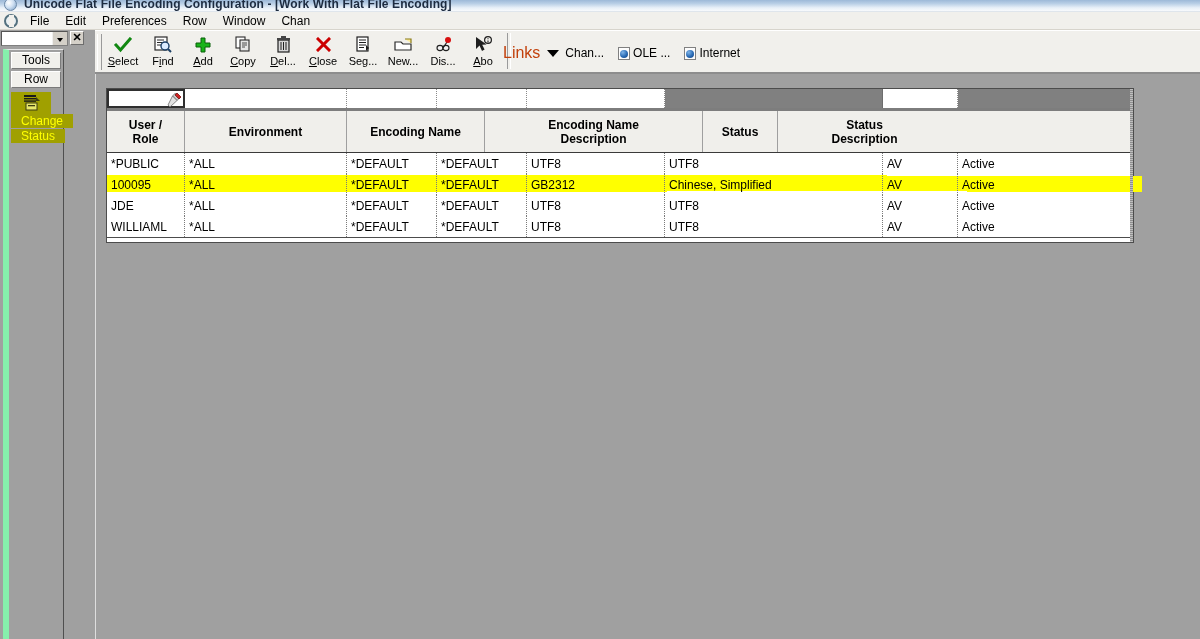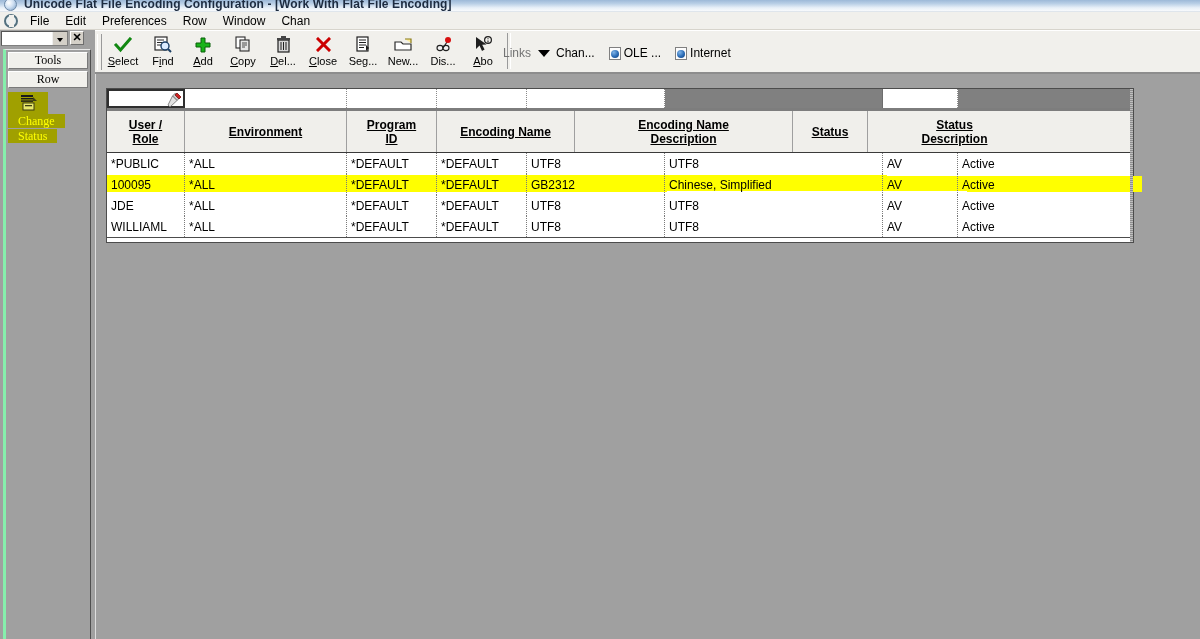--- a/index.html
+++ b/index.html
@@ -153,22 +153,22 @@
   }
 
   .links-area {
     position: absolute;
     left: 408px; top: 12px;
     display: flex;
     align-items: center;
     height: 20px;
   }
   .links-lbl {
-    font-size: 12px;
-    color: #737373;
+    font-size: 16px;
+    color: #c2410c;
     margin-right: 7px;
   }
   .links-caret {
     width: 0; height: 0;
     border-left: 6px solid transparent;
     border-right: 6px solid transparent;
     border-top: 7px solid #000;
     margin-right: 6px;
   }
   .link-item {
@@ -243,27 +243,26 @@
     font-size: 11px;
     font-weight: bold;
     line-height: 11px;
     text-align: center;
     color: #000;
     cursor: default;
   }
   .lp-body {
     position: absolute;
     left: 3px; top: 19px;
-    width: 88px; height: 590px;
+    width: 61px; height: 590px;
     background: #a0a0a0;
-    border-left: 3px solid #86efac;
+    border-left: 6px solid #86efac;
     border-top: 1px solid #e8e8e8;
     border-right: 1px solid #4f4f4f;
     box-sizing: border-box;
-    font-family: Liberation Serif, serif;
   }
   .lp-btn {
     margin: 2px 2px 0 2px;
     height: 17px;
     background: #f1f0ec;
     border: 1px solid #ffffff;
     border-right-color: #7a7a7a;
     border-bottom-color: #7a7a7a;
     box-sizing: border-box;
     font-size: 12px;
@@ -353,21 +352,20 @@
     align-items: center;
     justify-content: center;
     text-align: center;
     font-size: 12px;
     font-weight: bold;
     line-height: 14px;
     color: #000;
     cursor: default;
     background: #f0efeb;
     padding: 0 2px;
-    text-decoration: underline;
   }
   .hdr-cell:last-child { border-right: none; }
 
   
   .data-row {
     display: flex;
     height: 21px;
     box-sizing: border-box;
   }
   .data-cell {
@@ -628,26 +626,20 @@
           <div>
             <div>User /</div>
             <div>Role</div>
           </div>
         </div>
         <div class="hdr-cell c1">
           <div>
               <div>Environment</div>
             </div>
         </div>
-        <div class="hdr-cell c2">
-          <div>
-            <div>Program</div>
-            <div>ID</div>
-          </div>
-        </div>
         <div class="hdr-cell c4">
           <div>
               <div>Encoding Name</div>
             </div>
         </div>
         <div class="hdr-cell c5">
           <div>
             <div>Encoding Name</div>
             <div>Description</div>
           </div>

